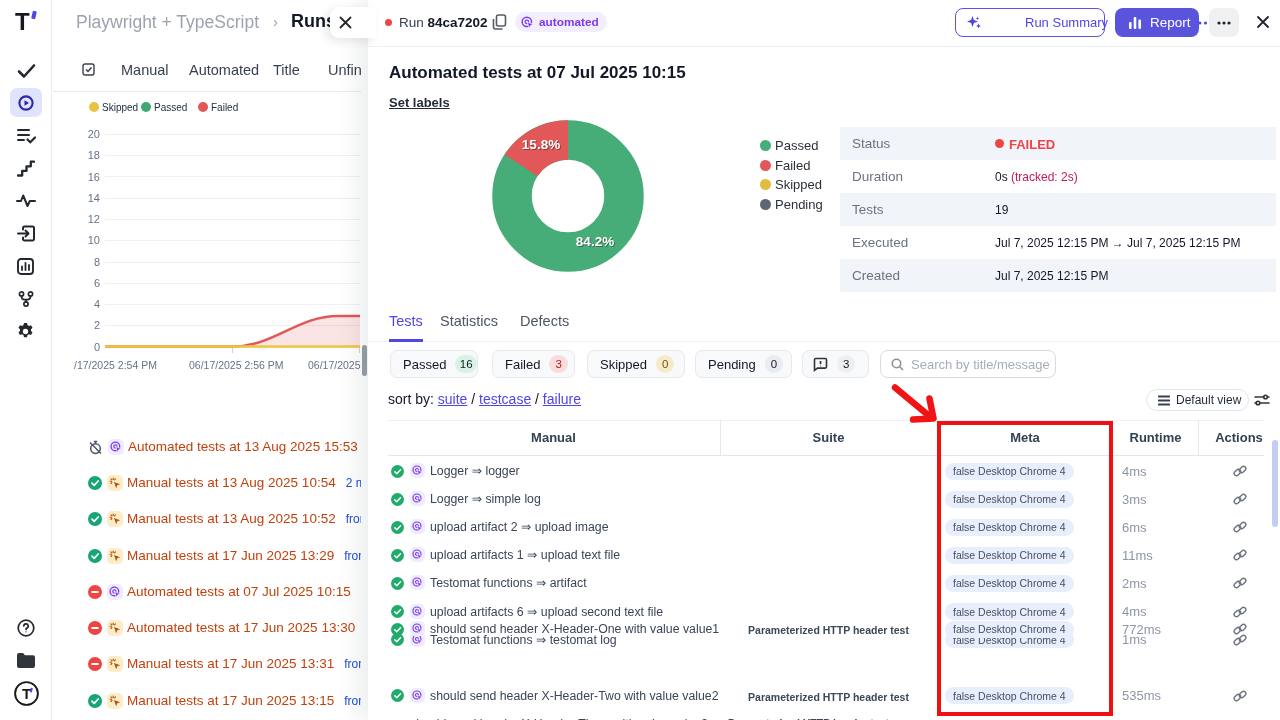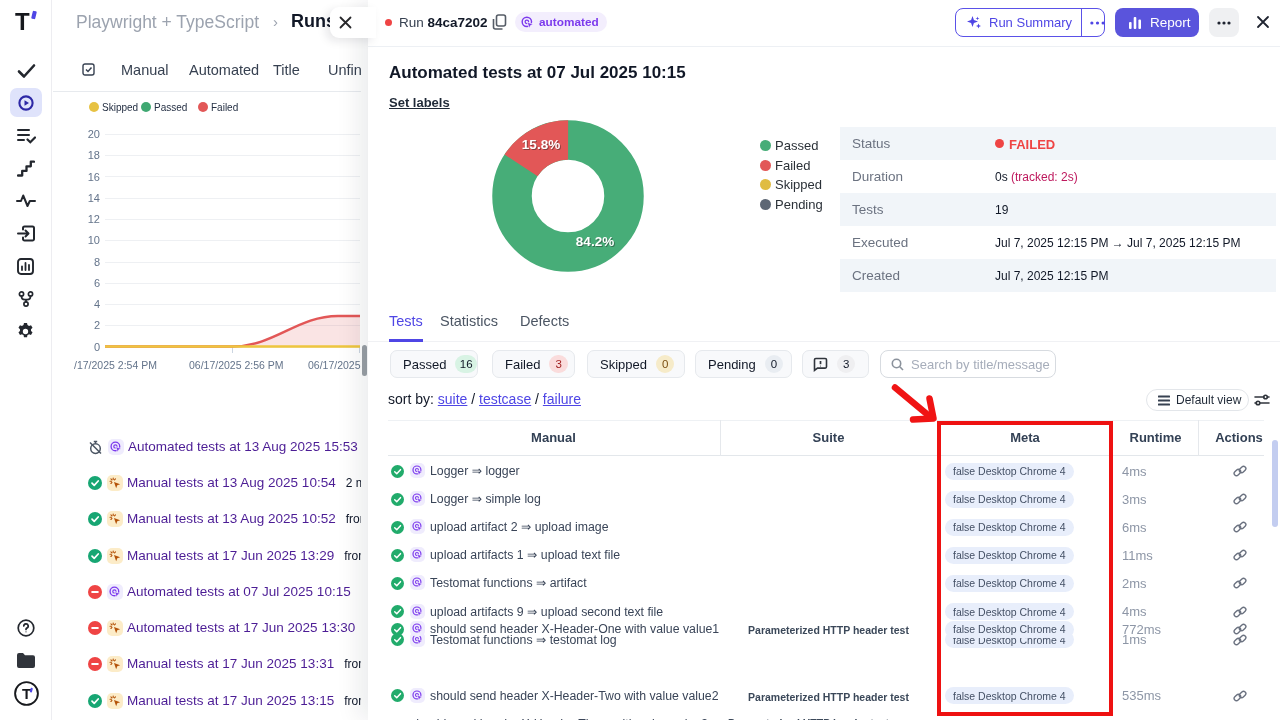--- a/index.html
+++ b/index.html
@@ -5,22 +5,22 @@
 * { margin:0; padding:0; box-sizing:border-box; }
 html,body { width:1280px; height:720px; overflow:hidden; }
 body { font-family:"Liberation Sans", sans-serif; background:#fff; position:relative; color:#1f2937; }
 .abs { position:absolute; }
 svg { display:block; }
 .run-row { position:absolute; left:88px; width:280px; height:17px; display:flex; align-items:center; gap:0; }
 .run-row > svg { flex:0 0 auto; }
 .ric { width:16px; height:16px; border-radius:5px; margin-left:5px; display:flex; align-items:center; justify-content:center; flex:0 0 auto; }
 .ric.auto { background:#efecfd; }
 .ric.man { background:#fcecc8; }
-.rt { font-size:13.5px; color:#4c1d95; margin-left:4px; white-space:nowrap; }
-.rg { font-size:12px; color:#0f172a; margin-left:10px; white-space:nowrap; }
+.rt { font-size:13.5px; color:#c2410c; margin-left:4px; white-space:nowrap; }
+.rg { font-size:12px; color:#1d4ed8; margin-left:10px; white-space:nowrap; }
 .fbtn { position:absolute; top:350px; height:28px; border:1px solid #e6e9ed; background:#f8f9fb; border-radius:7px; display:flex; align-items:center; font-size:13px; color:#111827; }
 .bdg { height:18px; min-width:18px; border-radius:9px; padding:0 6px; font-size:11.5px; display:flex; align-items:center; justify-content:center; margin-left:9px; }
 .thead { top:420px; height:36px; line-height:36px; text-align:center; font-size:13px; font-weight:bold; color:#334155; }
 .trow { position:absolute; left:20px; width:876px; height:28.1px; }
 .trow .st { position:absolute; left:3px; top:7.5px; }
 .trow .ai { position:absolute; left:22px; top:6px; width:15px; height:15px; border-radius:5px; background:#efecfd; display:flex; align-items:center; justify-content:center; }
 .trow .tt { position:absolute; left:42px; top:7px; font-size:12.3px; color:#3a4558; white-space:nowrap; }
 .trow .su { position:absolute; left:332px; top:9px; width:217px; text-align:center; font-size:10.5px; font-weight:bold; color:#3b4859; }
 .trow .mc { position:absolute; left:557px; top:5.5px; height:17px; padding:0 8px; background:#e8eefb; border-radius:9px; font-size:10.5px; color:#445065; display:flex; align-items:center; white-space:nowrap; }
 .trow .rtm { position:absolute; left:734px; top:6.5px; font-size:13px; color:#8d96a6; }
@@ -335,21 +335,21 @@
     </svg>
   <div class="abs" style="left:147px;top:12px;height:20px;padding:0 8px 0 6px;background:#f3eefd;border-radius:10px;display:flex;align-items:center;">
     <svg width="13" height="13" viewBox="0 0 20 20">
         <circle cx="9" cy="9" r="7.2" fill="none" stroke="#7c3aed" stroke-width="2.2"></circle>
         <circle cx="9" cy="9" r="2.7" fill="none" stroke="#7c3aed" stroke-width="2"></circle>
         <path d="M9.5 9.5 L19.3 12.8 L14.6 14.6 L12.8 19.3 Z" fill="#7c3aed" stroke="#fff" stroke-width="1.1"></path>
       </svg>
     <span style="margin-left:5px;font-size:11.8px;font-weight:bold;color:#7c3aed;">automated</span>
   </div>
 
-  <div class="abs" style="left:587px;top:8px;width:150px;height:29px;border:1px solid #5a51e8;border-radius:8px;background:#fff;display:flex;align-items:center;">
+  <div class="abs" style="left:587px;top:8px;width:150px;height:29px;border:1px solid #5a51e8;border-radius:8px;background:#fff;display:flex;align-items:center;gap:36px;">
     <svg style="margin-left:10px;flex:0 0 auto;" width="16" height="16" viewBox="0 0 16 16" fill="#4f46e5">
         <path d="M6.5 1 L7.9 5.1 L12 6.5 L7.9 7.9 L6.5 12 L5.1 7.9 L1 6.5 L5.1 5.1 Z"></path>
         <path d="M12.5 8.5 L13.2 10.3 L15 11 L13.2 11.7 L12.5 13.5 L11.8 11.7 L10 11 L11.8 10.3 Z"></path>
         <path d="M11.5 1.5 L12 2.9 L13.4 3.4 L12 3.9 L11.5 5.3 L11 3.9 L9.6 3.4 L11 2.9 Z"></path>
       </svg>
     <span style="margin-left:7px;font-size:13px;color:#4f46e5;white-space:nowrap;">Run Summary</span>
     <span style="margin-left:9px;width:1px;height:28px;background:#5a51e8;flex:0 0 auto;"></span>
     <svg style="margin-left:8px;flex:0 0 auto;" width="15" height="4" viewBox="0 0 16 4" fill="#4f46e5">
         <circle cx="2" cy="2" r="1.7"></circle>
         <circle cx="8" cy="2" r="1.7"></circle>
@@ -595,21 +595,21 @@
           <circle cx="7" cy="7" r="7" fill="#21ab6b"></circle>
           <path d="M4 7.2 L6.2 9.4 L10.2 5" stroke="#fff" stroke-width="1.6" fill="none" stroke-linecap="round" stroke-linejoin="round"></path>
         </svg>
         <span class="ai">
           <svg width="11" height="11" viewBox="0 0 20 20">
             <circle cx="9" cy="9" r="7.2" fill="none" stroke="#7c3aed" stroke-width="2.2"></circle>
             <circle cx="9" cy="9" r="2.7" fill="none" stroke="#7c3aed" stroke-width="2"></circle>
             <path d="M9.5 9.5 L19.3 12.8 L14.6 14.6 L12.8 19.3 Z" fill="#7c3aed" stroke="#fff" stroke-width="1.1"></path>
           </svg>
         </span>
-        <span class="tt">upload artifacts 9 ⇒ upload second text file</span>
+        <span class="tt">upload artifacts 6 ⇒ upload second text file</span>
         <span class="mc">false Desktop Chrome 4</span>
         <span class="rtm">4ms</span>
         <svg class="lk" width="14" height="14" viewBox="0 0 14 14">
           <g stroke="#6b7280" fill="none" stroke-width="1.4">
             <rect x="0.8" y="6.2" width="7.2" height="4.6" rx="2.3" transform="rotate(-45 4.4 8.5)"></rect>
             <rect x="6" y="3.2" width="7.2" height="4.6" rx="2.3" transform="rotate(-45 9.6 5.5)"></rect>
           </g>
         </svg>
       </div>
     <div class="trow" style="top:625.6px;">

